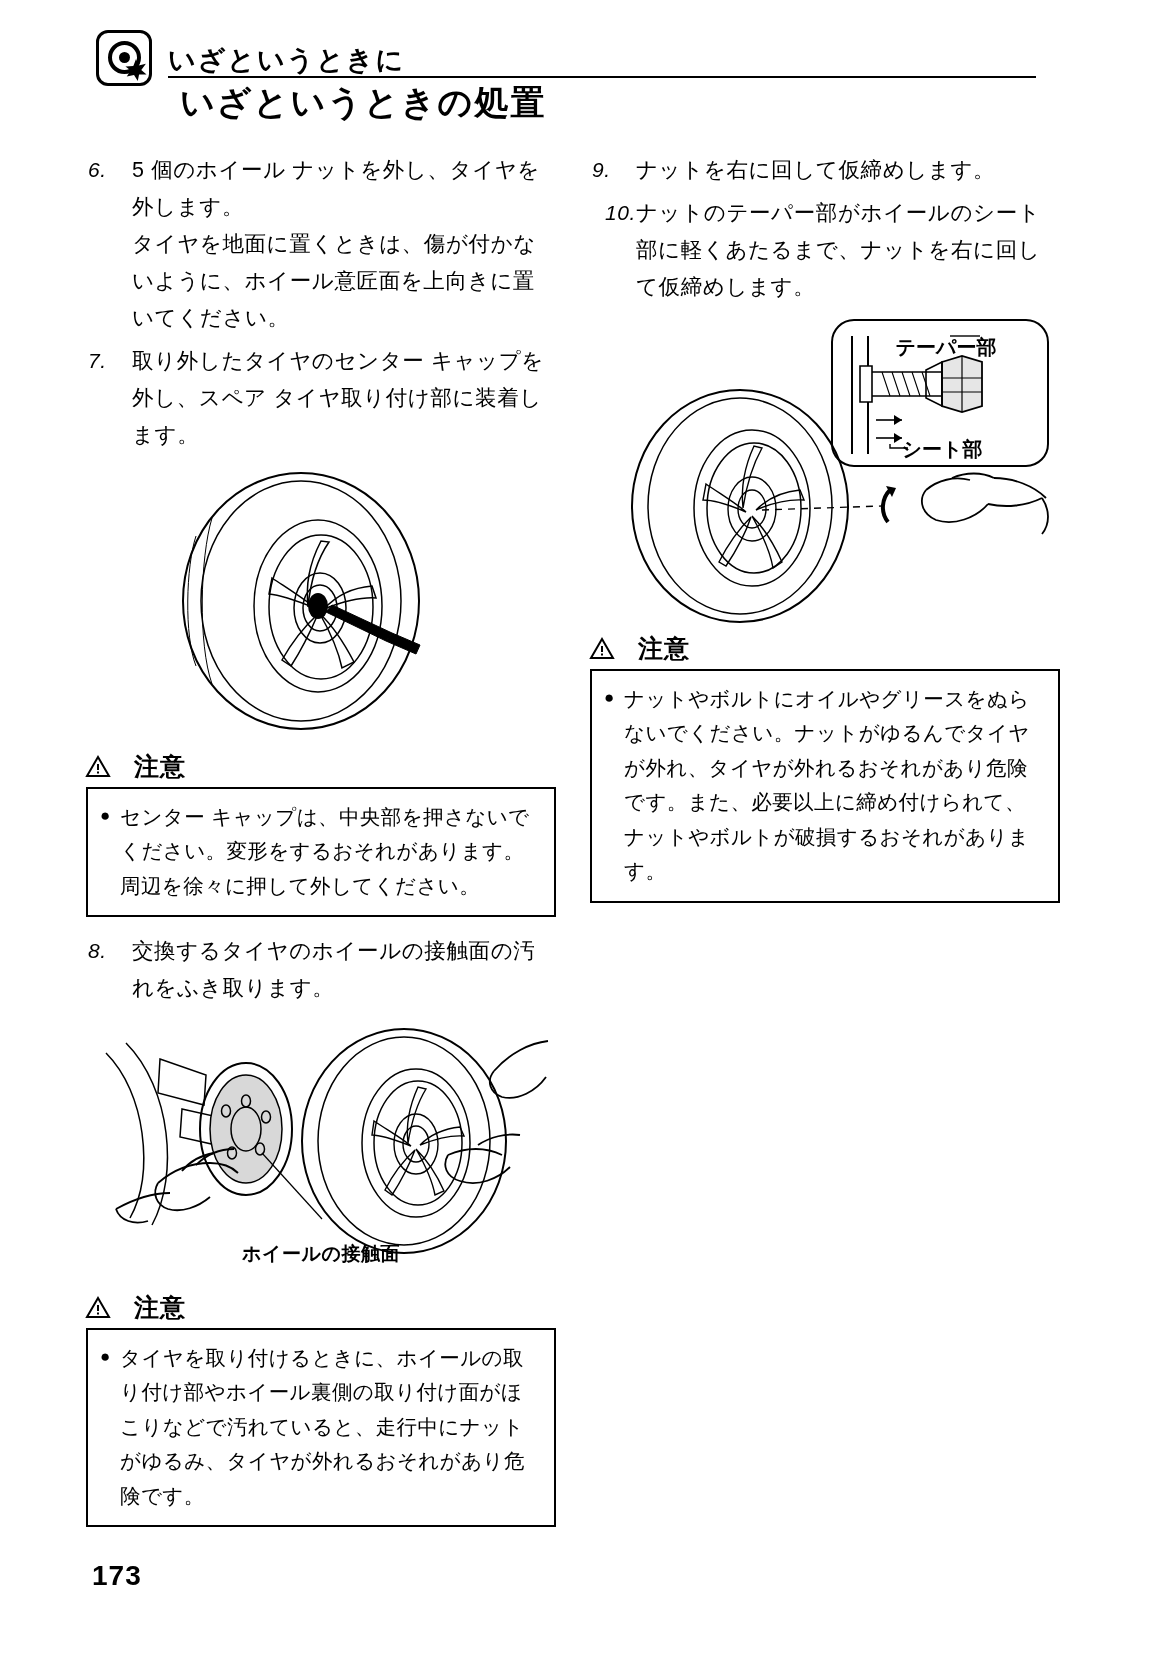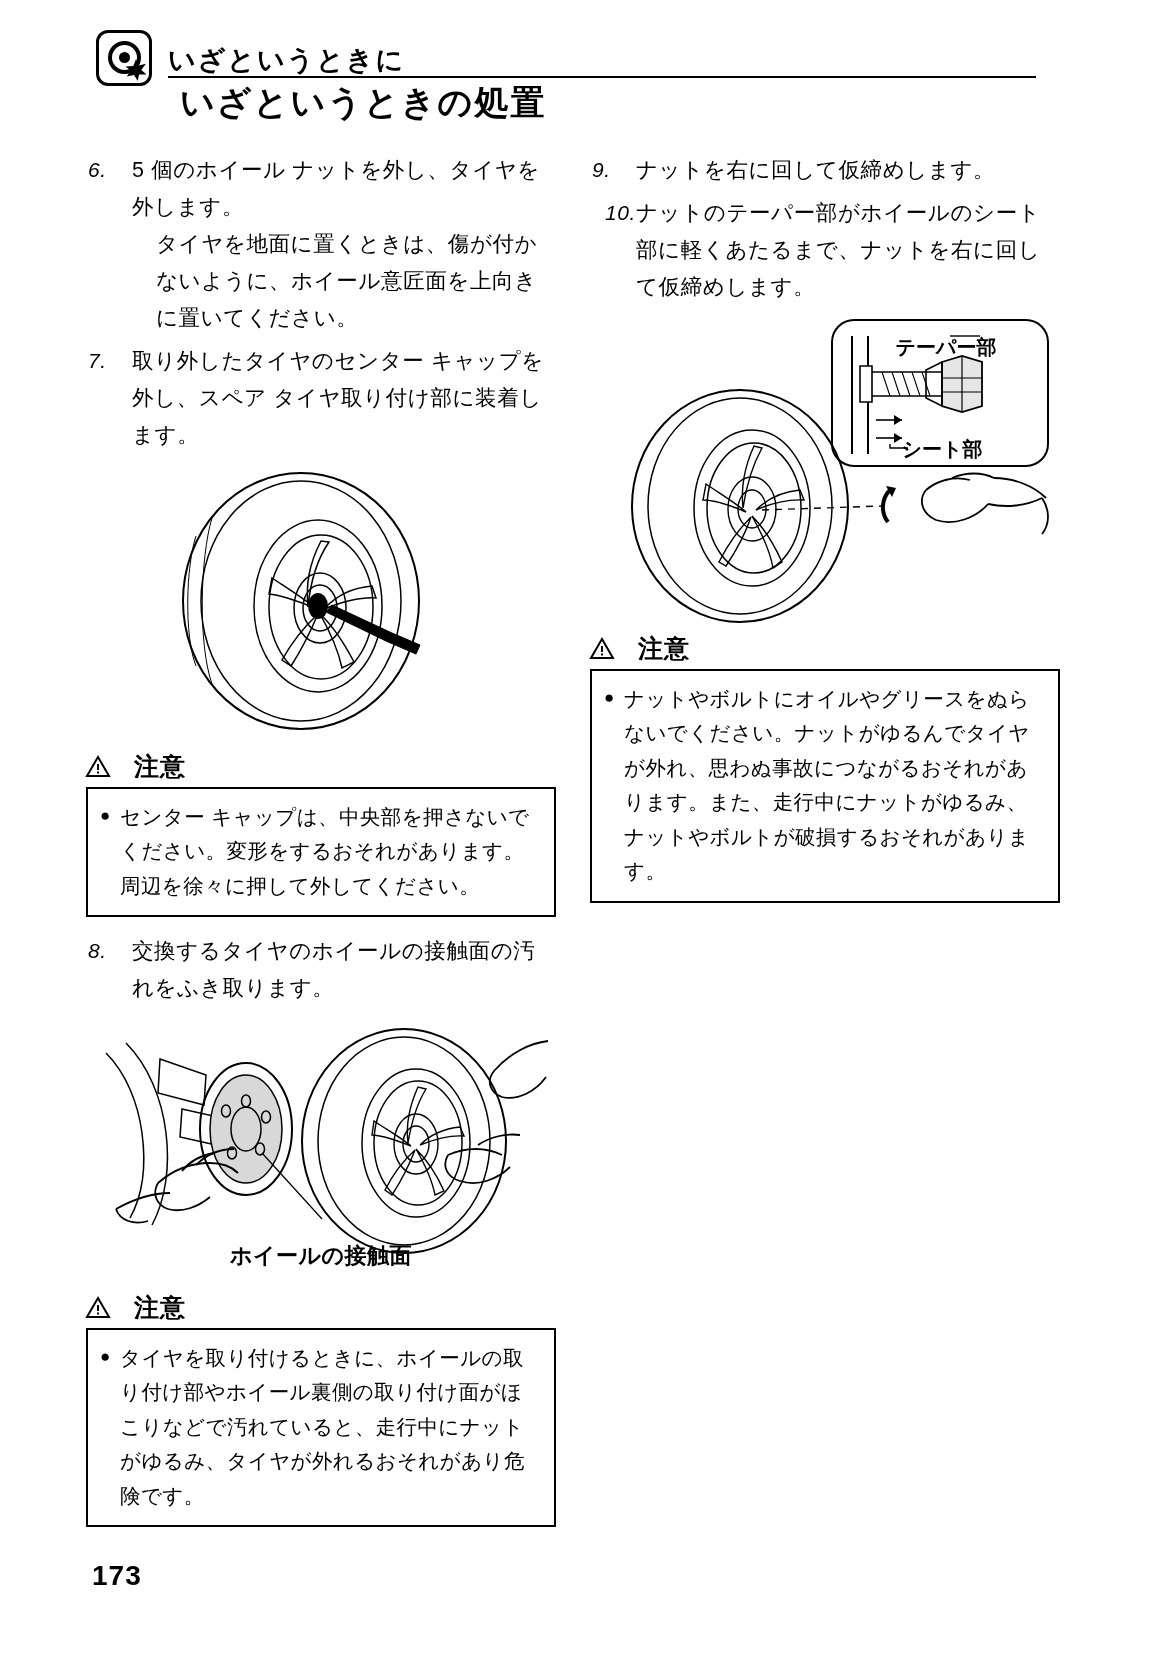--- a/index.html
+++ b/index.html
@@ -123,21 +123,21 @@
     flex: 0 0 46px;
     font-style: italic;
     font-size: 21px;
     text-align: left;
     padding-left: 2px;
     box-sizing: border-box;
   }
   .step-num.wide { flex-basis: 46px; text-align: right; }
   .step-body { flex: 1 1 auto; }
   .step-body p { margin: 0; }
-  .step-body p + p { margin-top: 0px; margin-left: 24px; }
+  .step-body p + p { margin-top: 0px; }
 
   
   .caution {
     margin-top: 14px;
   }
   .caution-head {
     display: flex;
     align-items: center;
     font-size: 25px;
     font-weight: bold;
@@ -168,21 +168,21 @@
     flex: 0 0 20px;
     font-size: 17px;
     line-height: 1.9;
   }
   .caution-text { flex: 1 1 auto; }
 
   
   .figure { position: relative; }
   .fig-caption {
     text-align: center;
-    font-size: 22px;
+    font-size: 19px;
     font-weight: bold;
     letter-spacing: 0.5px;
     margin-top: 2px;
   }
 
   
   .page-number {
     position: absolute;
     left: 92px;
     top: 1560px;
@@ -453,21 +453,21 @@
             <path d="M12 1 L23 20 L1 20 Z" fill="none" stroke="#000" stroke-width="2"></path>
             <rect x="11" y="8" width="2" height="6" fill="#000"></rect>
             <rect x="11" y="15.5" width="2" height="2" fill="#000"></rect>
           </svg>
         </span>
         <span>注意</span>
       </div>
       <div class="caution-box">
         <div class="caution-item">
           <span class="bullet">●</span>
-          <span class="caution-text">ナットやボルトにオイルやグリースをぬらないでください。ナットがゆるんでタイヤが外れ、思わぬ事故につながるおそれがあります。また、走行中にナットがゆるみ、ナットやボルトが破損するおそれがあります。</span>
+          <span class="caution-text">ナットやボルトにオイルやグリースをぬらないでください。ナットがゆるんでタイヤが外れ、タイヤが外れるおそれがあり危険です。また、必要以上に締め付けられて、ナットやボルトが破損するおそれがあります。</span>
         </div>
       </div>
     </div>
 
   </div>
 
   <div class="page-number">173</div>
 
 </div>
 

